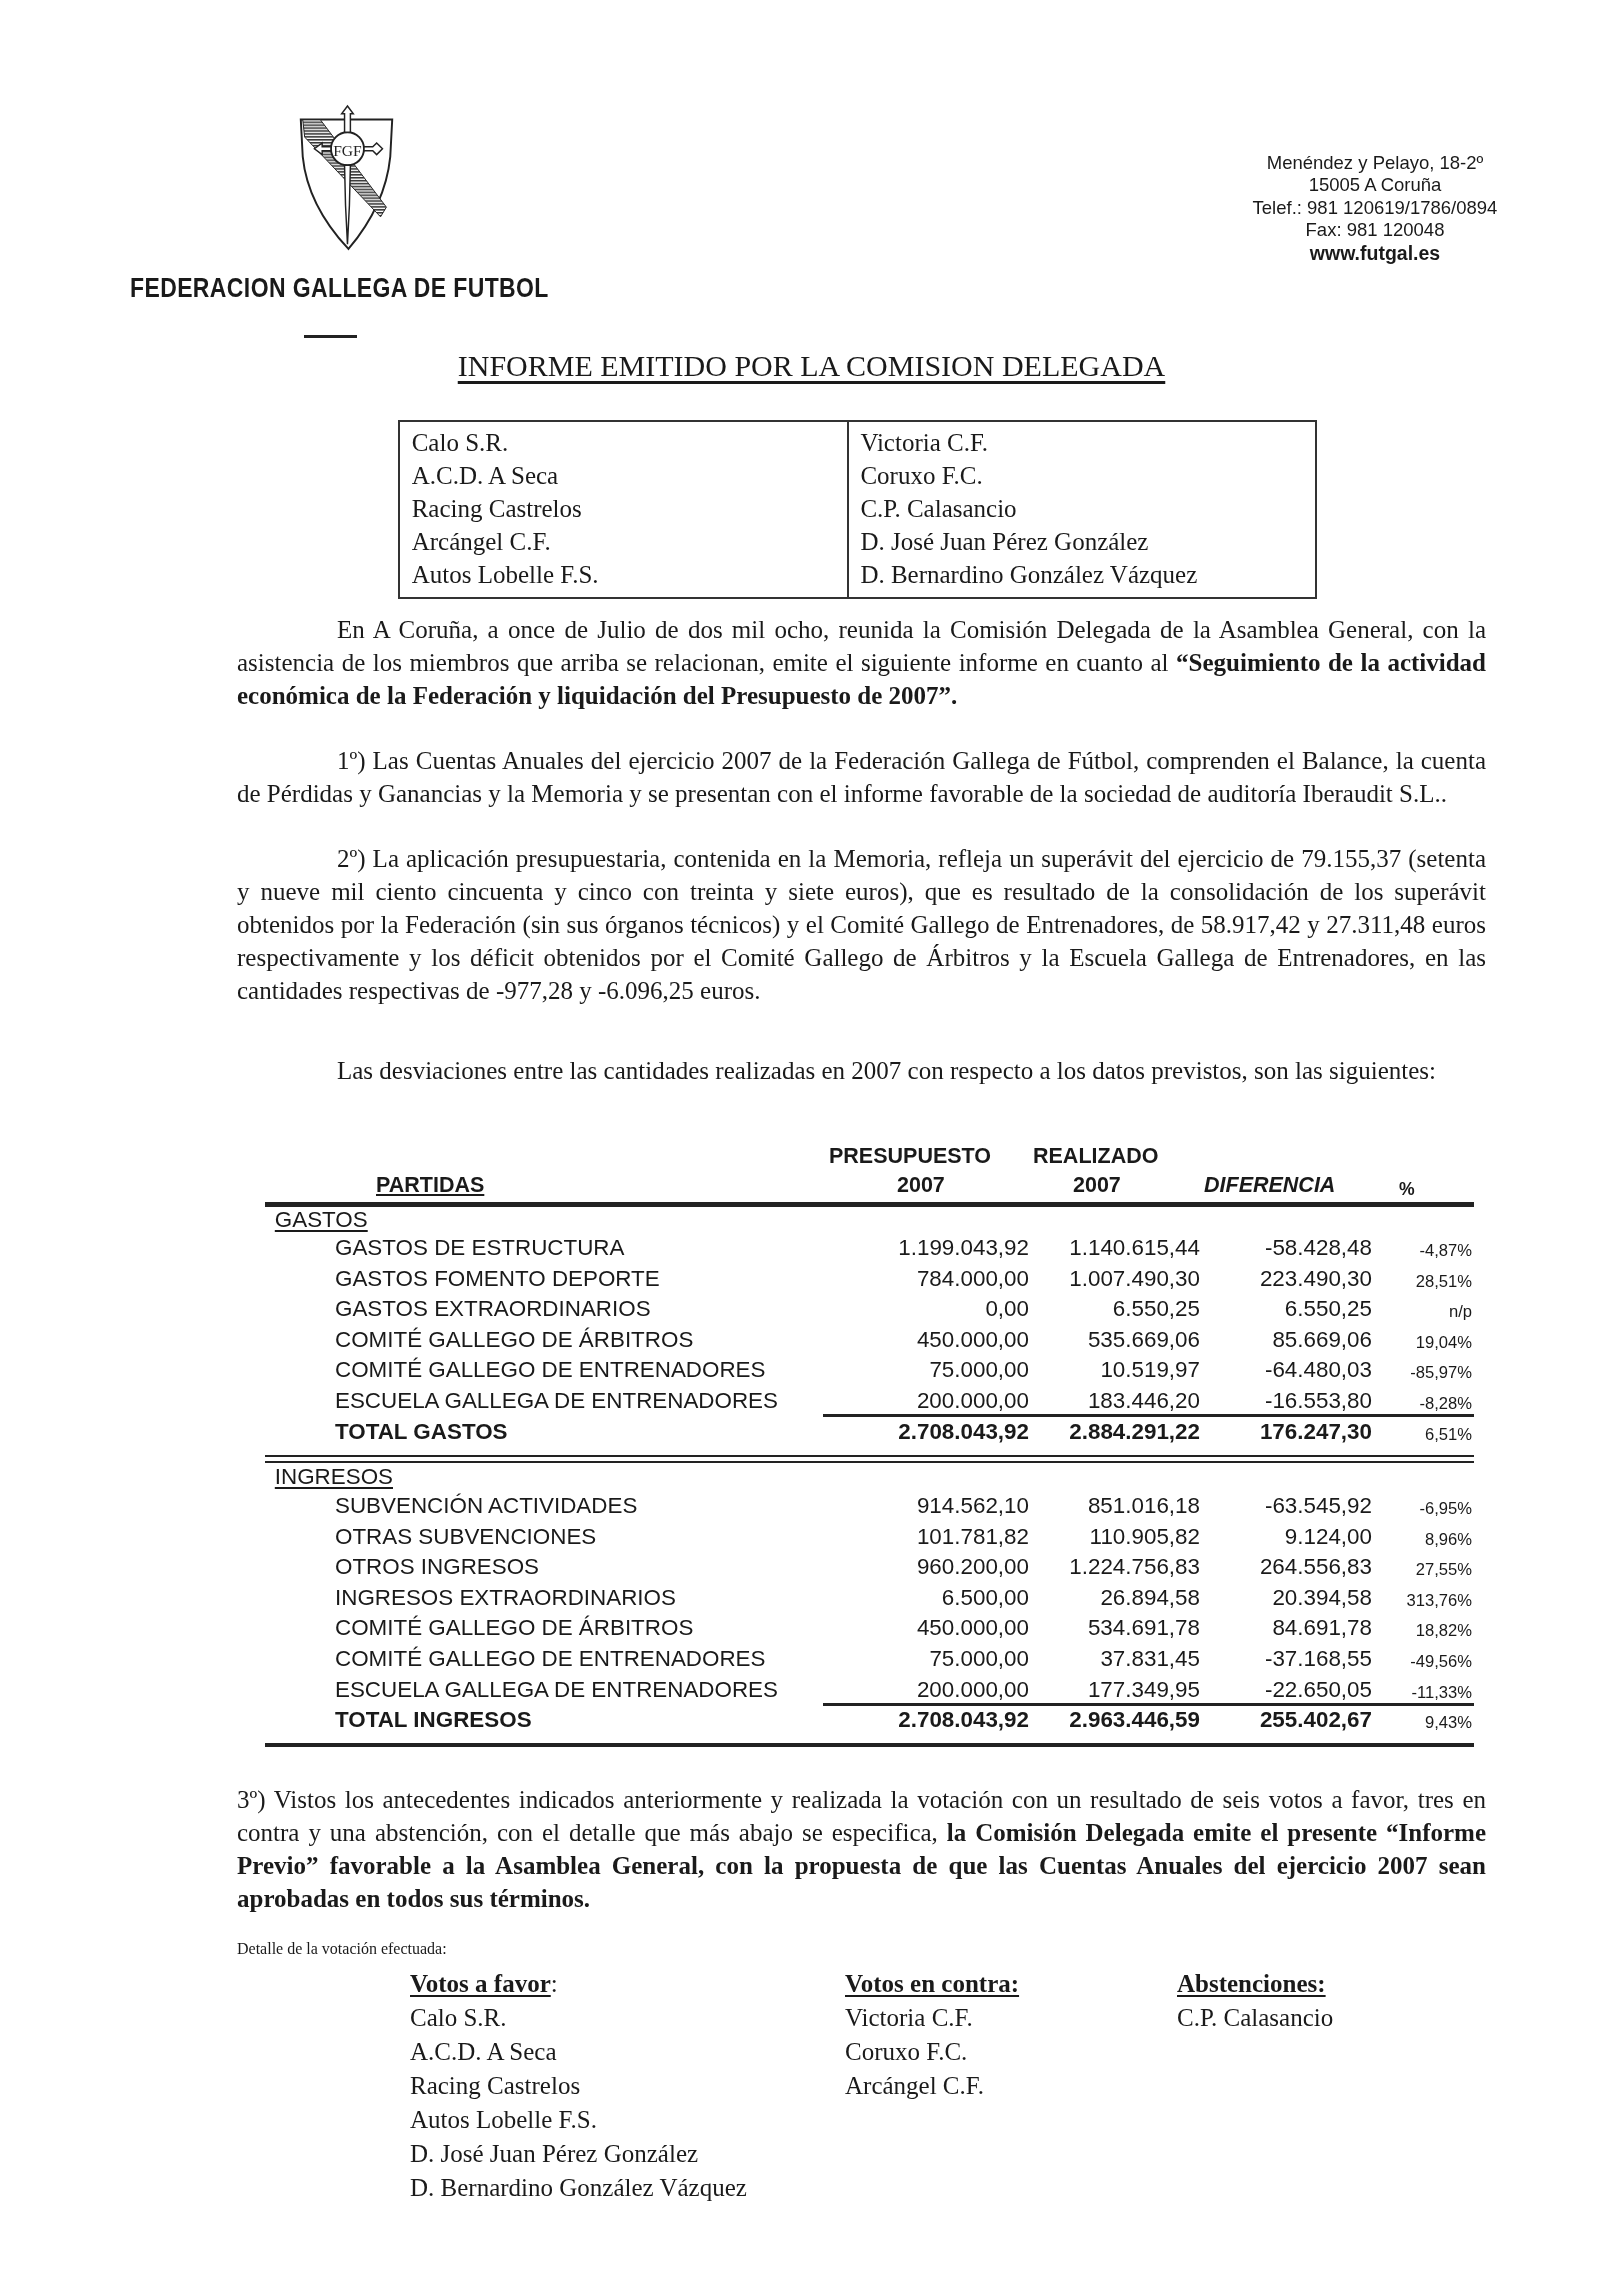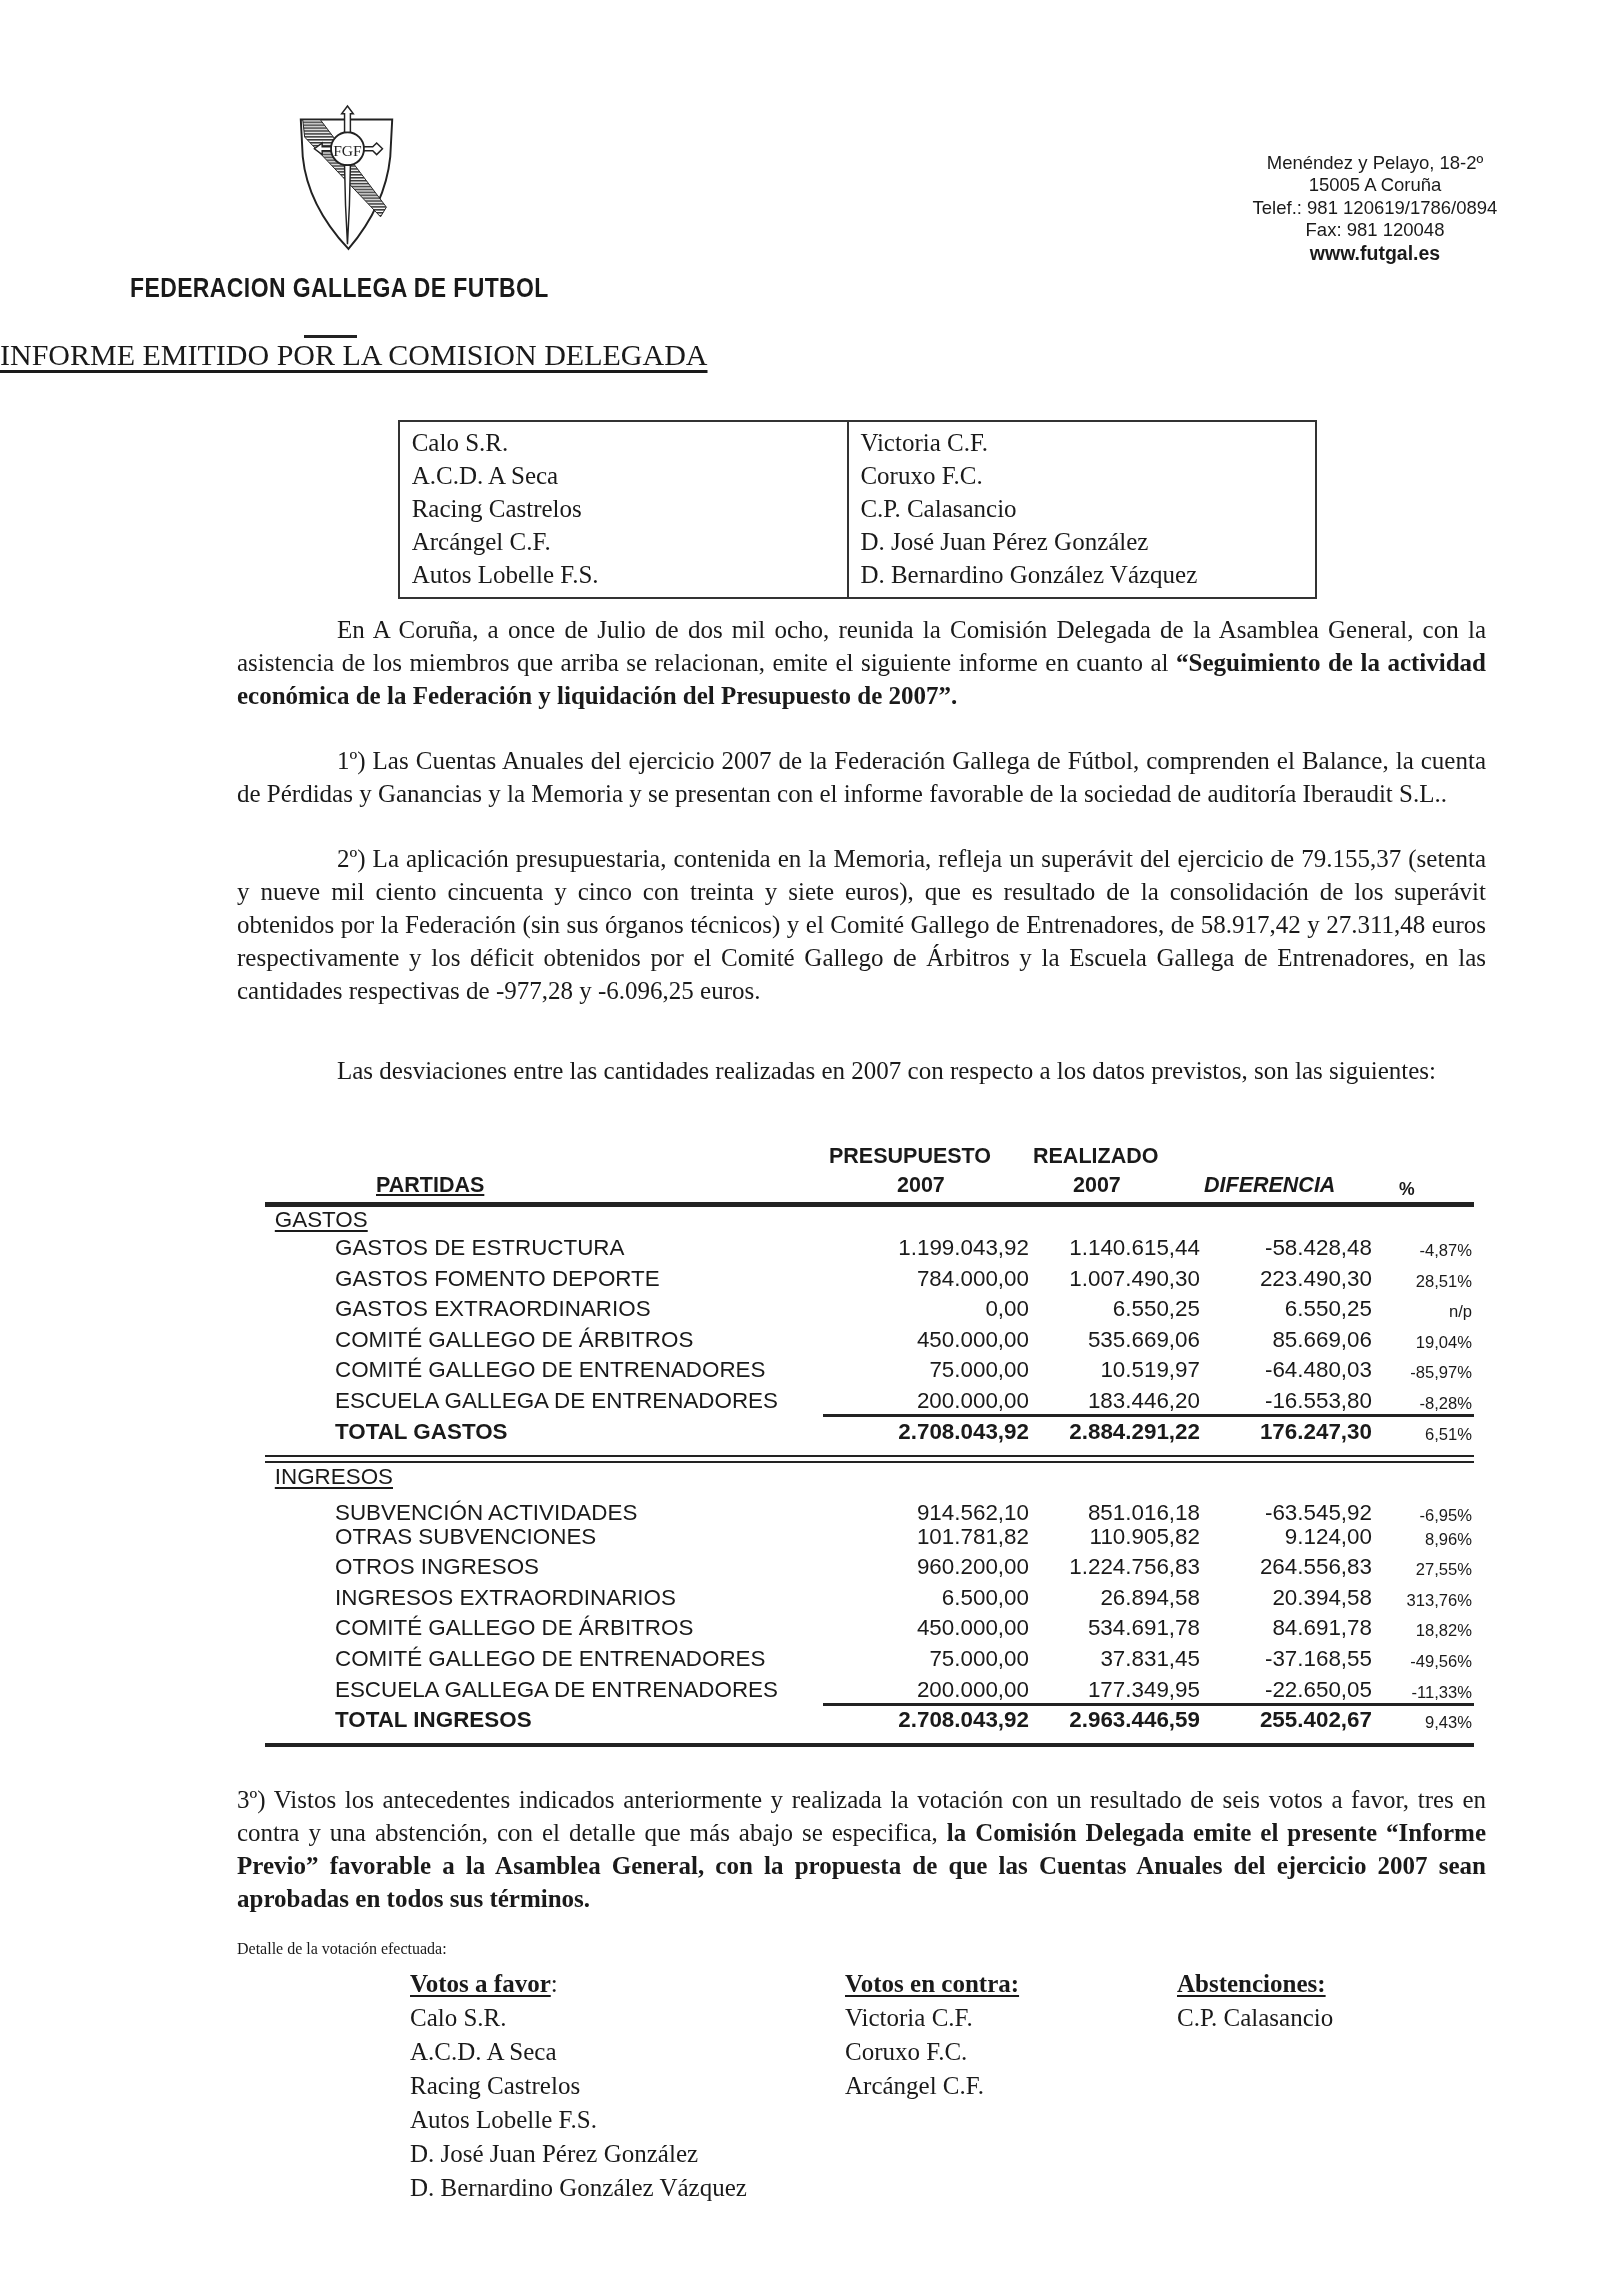--- a/index.html
+++ b/index.html
@@ -18,21 +18,21 @@
   }
   #fed-rule { position: absolute; left: 304px; top: 335px; width: 53px; height: 2.9px; background: #222; }
   #address {
     position: absolute; left: 1209px; top: 152px; width: 332px; text-align: center;
     font-size: 18.5px; line-height: 22.4px;
   }
   #address .web { font-weight: bold; font-size: 19.5px; }
 
   
   #title {
-    position: absolute; left: 0; width: 1623px; top: 338px; text-align: left;
+    position: absolute; left: 0; width: 1623px; top: 349px; text-align: center;
     font-size: 30px; text-decoration: underline; text-underline-offset: 4.9px;
   }
 
   
   #members {
     position: absolute; left: 398px; top: 420px; width: 915px; height: 175px;
     border: 2px solid #333; display: flex;
   }
   #members .col { padding: 3.9px 0 0 11.7px; font-size: 25px; line-height: 33px; }
   #members .col.left { width: 435px; border-right: 2px solid #333; }
@@ -192,21 +192,21 @@
     <span class="c1">2.708.043,92</span>
     <span class="c2">2.884.291,22</span>
     <span class="c3">176.247,30</span>
     <span class="pct">6,51%</span>
   </div>
 
   <div class="rule-double" style="left:0; top:319px; width:1209px;"></div>
 
   <div class="section-label" style="left:9.8px; top:328px;">INGRESOS</div>
 
-  <div class="trow" style="top: 357px; margin-top: 7px;">
+  <div class="trow" style="top: 357px;">
       <span class="lbl">SUBVENCIÓN ACTIVIDADES</span>
       <span class="c1">914.562,10</span>
       <span class="c2">851.016,18</span>
       <span class="c3">-63.545,92</span>
       <span class="pct">-6,95%</span>
     </div>
     <div class="trow" style="top: 388px;">
       <span class="lbl">OTRAS SUBVENCIONES</span>
       <span class="c1">101.781,82</span>
       <span class="c2">110.905,82</span>

